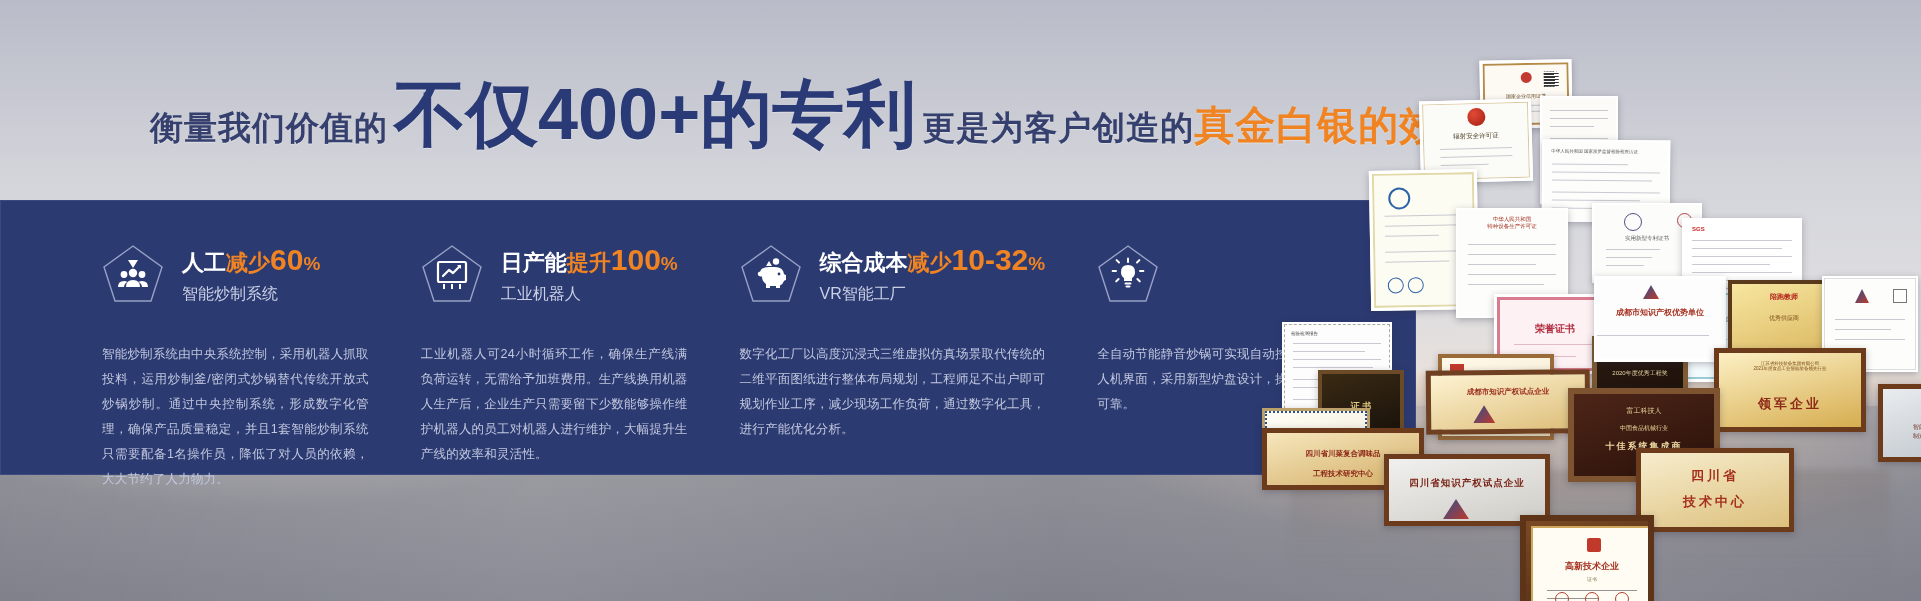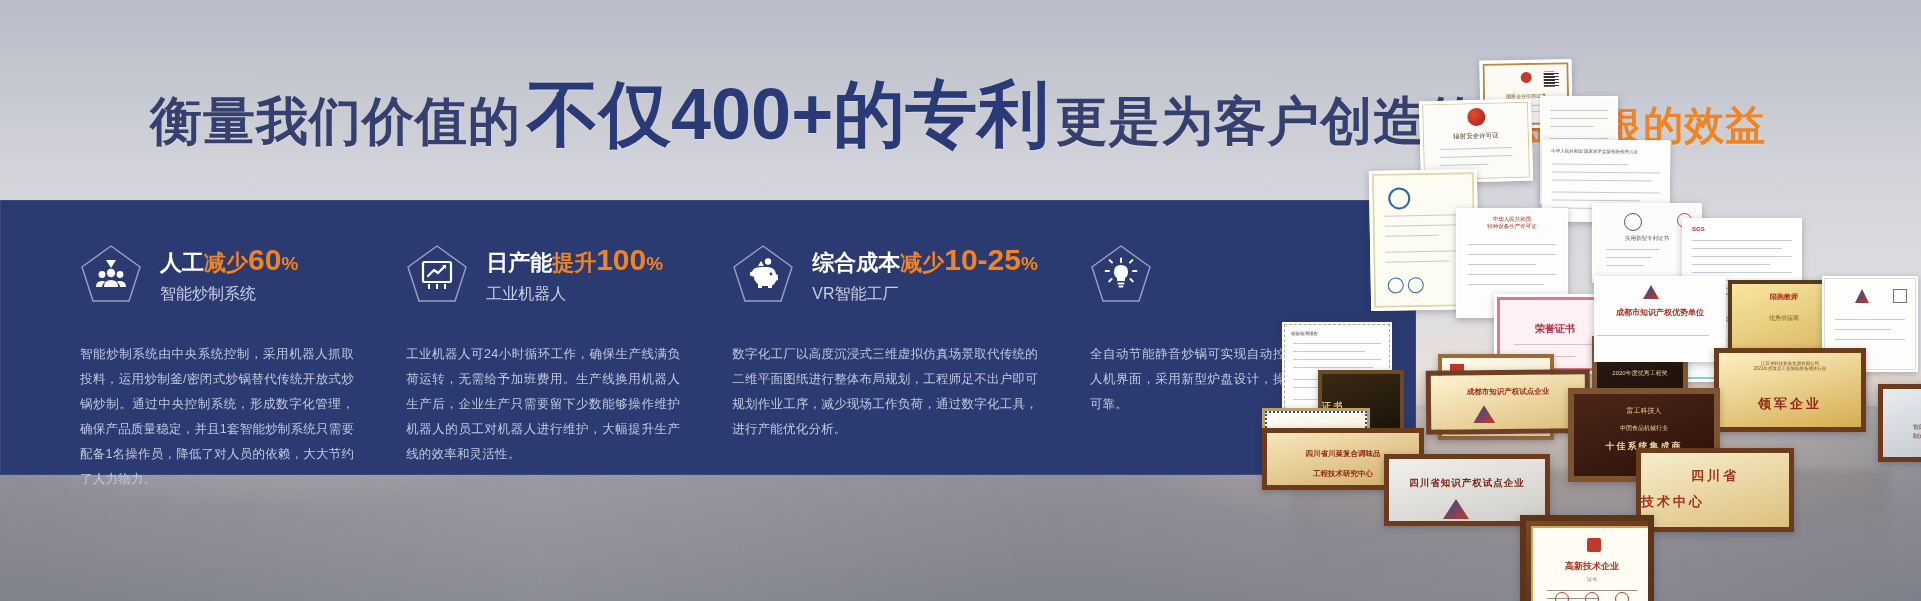--- a/index.html
+++ b/index.html
@@ -37,39 +37,39 @@
     background:radial-gradient(ellipse at center,rgba(255,226,200,0.45) 0%,rgba(255,226,200,0) 72%);
   }
 
   
   .headline{
     position:absolute;left:150px;top:80px;
     display:flex;align-items:baseline;white-space:nowrap;
     text-shadow:0 1px 1px rgba(255,255,255,0.35);
   }
   .hl-normal{
-    font-size:52px;font-weight:700;color:#36406e;letter-spacing:1px;
+    font-size:33px;font-weight:700;color:#36406e;letter-spacing:1px;
   }
   .hl-big{
     font-size:72px;font-weight:900;color:#2a3a76;letter-spacing:0px;
     padding:0 6px;line-height:0.95;
   }
   .hl-orange{
     font-size:40px;font-weight:900;color:#f08322;letter-spacing:1px;
   }
 
   
   .panel{
     position:absolute;left:0;top:200px;width:1416px;height:275px;
     background:#2c3a72;
     box-shadow:inset 0 0 0 1px rgba(255,255,255,0.08);
   }
   .features{
     position:absolute;left:0;top:0;width:1416px;height:275px;
-    display:flex;padding:0 0 0 80px;box-sizing:border-box;
+    display:flex;padding:0 0 0 102px;box-sizing:border-box;
   }
   .feature{width:392px;box-sizing:border-box;padding-right:52px;}
   .feat-head{display:flex;align-items:center;height:108px;padding-top:20px;}
 
   .pentagon{
     position:relative;width:62px;height:60px;flex:0 0 62px;margin-right:18px;
     display:flex;align-items:center;justify-content:center;
   }
   .pentagon svg{position:absolute;left:0;top:0;}
   .pent-glyph{position:relative;z-index:2;width:34px;height:34px;}
@@ -192,21 +192,21 @@
                 <circle cx="22" cy="4.5" r="3.2" fill="#ffffff"></circle>
                 <path d="M6 16 q0-6 9-6 h6 q8 0 9 7 q1 1 2 1 v5 q-1 0-2 1 q-1 3 -4 4.5 V31 h-4 v-2 h-6 v2 h-4 v-4 q-4-3 -4-7 z" fill="#ffffff"></path>
                 <ellipse cx="7" cy="17" rx="3.2" ry="2.4" fill="#ffffff"></ellipse>
                 <circle cx="25" cy="17" r="1.4" fill="#2c3a72"></circle>
                 <polygon points="12,9 18,9 15,4" fill="#ffffff"></polygon>
               </svg>
             </span>
           </div>
           <div class="feat-titles">
             <div class="feat-title">
-              <span>综合成本</span><span class="hi">减少</span><span class="num">10-25</span><span class="pct">%</span>
+              <span>综合成本</span><span class="hi">减少</span><span class="num">10-32</span><span class="pct">%</span>
             </div>
             <div class="feat-sub">VR智能工厂</div>
           </div>
         </div>
         <div class="feat-desc">数字化工厂以高度沉浸式三维虚拟仿真场景取代传统的二维平面图纸进行整体布局规划，工程师足不出户即可规划作业工序，减少现场工作负荷，通过数字化工具，进行产能优化分析。</div>
       </div>
 
       <div class="feature">
         <div class="feat-head">
           <div class="pentagon">
@@ -374,21 +374,21 @@
     </div>
     <div class="cert" style="left:176px;top:306px;width:116px;height:86px;background:linear-gradient(165deg,#fff9ea,#efe3c4);border:4px solid #9a6a39;">
       <div class="inner" style="padding:7px;">
         <div style="position:absolute;left:8px;top:6px;width:14px;height:10px;background:#c0392b;"></div>
         <div style="position:absolute;left:0;right:0;top:28px;text-align:center;font-size:6.5px;color:#b3391f;font-weight:700;">2019年度优秀供应商</div>
         <div class="ln" style="left:14px;right:14px;top:48px;background:#b08a5a;"></div>
       </div>
     </div>
     <div class="cert" style="left:56px;top:322px;width:86px;height:70px;background:linear-gradient(160deg,#3a2a14,#18110a);border:4px solid #6b4a28;">
       <div class="inner">
-        <div style="position:absolute;left:0;right:0;top:26px;font-size:9px;color:#e3c97f;font-weight:700;">证 书</div>
+        <div style="position:absolute;left:0;right:0;top:26px;text-align:center;font-size:9px;color:#e3c97f;font-weight:700;">证 书</div>
       </div>
     </div>
     <div class="cert" style="left:0px;top:360px;width:108px;height:62px;background:linear-gradient(160deg,#fffdf6,#f0ead7);border:3px solid #bba06a;">
       <div class="inner" style="border:2px dotted #2b4f8e;padding:5px;">
         <div class="ln" style="left:10px;right:10px;top:24px;"></div>
         <div class="ln" style="left:10px;right:30px;top:34px;"></div>
       </div>
     </div>
     <div class="cert" style="left:272px;top:256px;width:120px;height:76px;background:linear-gradient(165deg,#ffffff,#eef0f2);border:4px solid #8a6338;opacity:0.0;"></div>
     <div class="cert" style="left:252px;top:244px;width:128px;height:82px;background:#ffffff;border:3px solid #f2f2f2;opacity:0;"></div>
@@ -461,21 +461,21 @@
     <div class="cert" style="left:122px;top:406px;width:166px;height:72px;background:linear-gradient(165deg,#f0f0ee,#cfcdc7);border:5px solid #6b3b1c;">
       <div class="inner" style="padding:6px;">
         <div style="position:absolute;left:0;right:0;top:18px;text-align:center;font-size:9.5px;color:#7b2418;font-weight:700;letter-spacing:1px;">四川省知识产权试点企业</div>
         <div style="position:absolute;left:54px;top:40px;width:26px;height:20px;background:linear-gradient(135deg,#2b4f8e,#c0392b);clip-path:polygon(50% 0,100% 100%,0 100%);"></div>
       </div>
     </div>
 
     <div class="cert" style="left:374px;top:400px;width:158px;height:84px;background:linear-gradient(165deg,#f7edcd,#dcc07d);border:5px solid #6b3b1c;">
       <div class="inner" style="padding:6px;">
         <div style="position:absolute;left:0;right:0;top:14px;text-align:center;font-size:13px;color:#a4301c;font-weight:700;letter-spacing:3px;">四川省</div>
-        <div style="position:absolute;left:0;right:0;top:40px;font-size:13px;color:#a4301c;font-weight:700;letter-spacing:3px;">技术中心</div>
+        <div style="position:absolute;left:0;right:0;top:40px;text-align:center;font-size:13px;color:#a4301c;font-weight:700;letter-spacing:3px;">技术中心</div>
       </div>
     </div>
 
     <div class="cert" style="left:258px;top:430px;width:134px;height:104px;background:linear-gradient(160deg,#7a4a24,#4a2a12);border:6px solid #5d3418;margin-top:37px;">
       <div class="inner" style="background:#fffdf3;margin:5px;border:2px solid #cfa85e;">
         <div style="position:absolute;left:54px;top:10px;width:14px;height:14px;background:#c0392b;border-radius:2px;"></div>
         <div style="position:absolute;left:0;right:0;top:32px;text-align:center;font-size:9px;color:#a5301f;font-weight:700;">高新技术企业</div>
         <div style="position:absolute;left:0;right:0;top:48px;text-align:center;font-size:5px;color:#7a6a4a;">证书</div>
         <div class="ln" style="left:14px;right:14px;top:62px;background:#3a3a3a;"></div>
         <div class="ln" style="left:14px;right:52px;top:70px;background:#3a3a3a;"></div>

